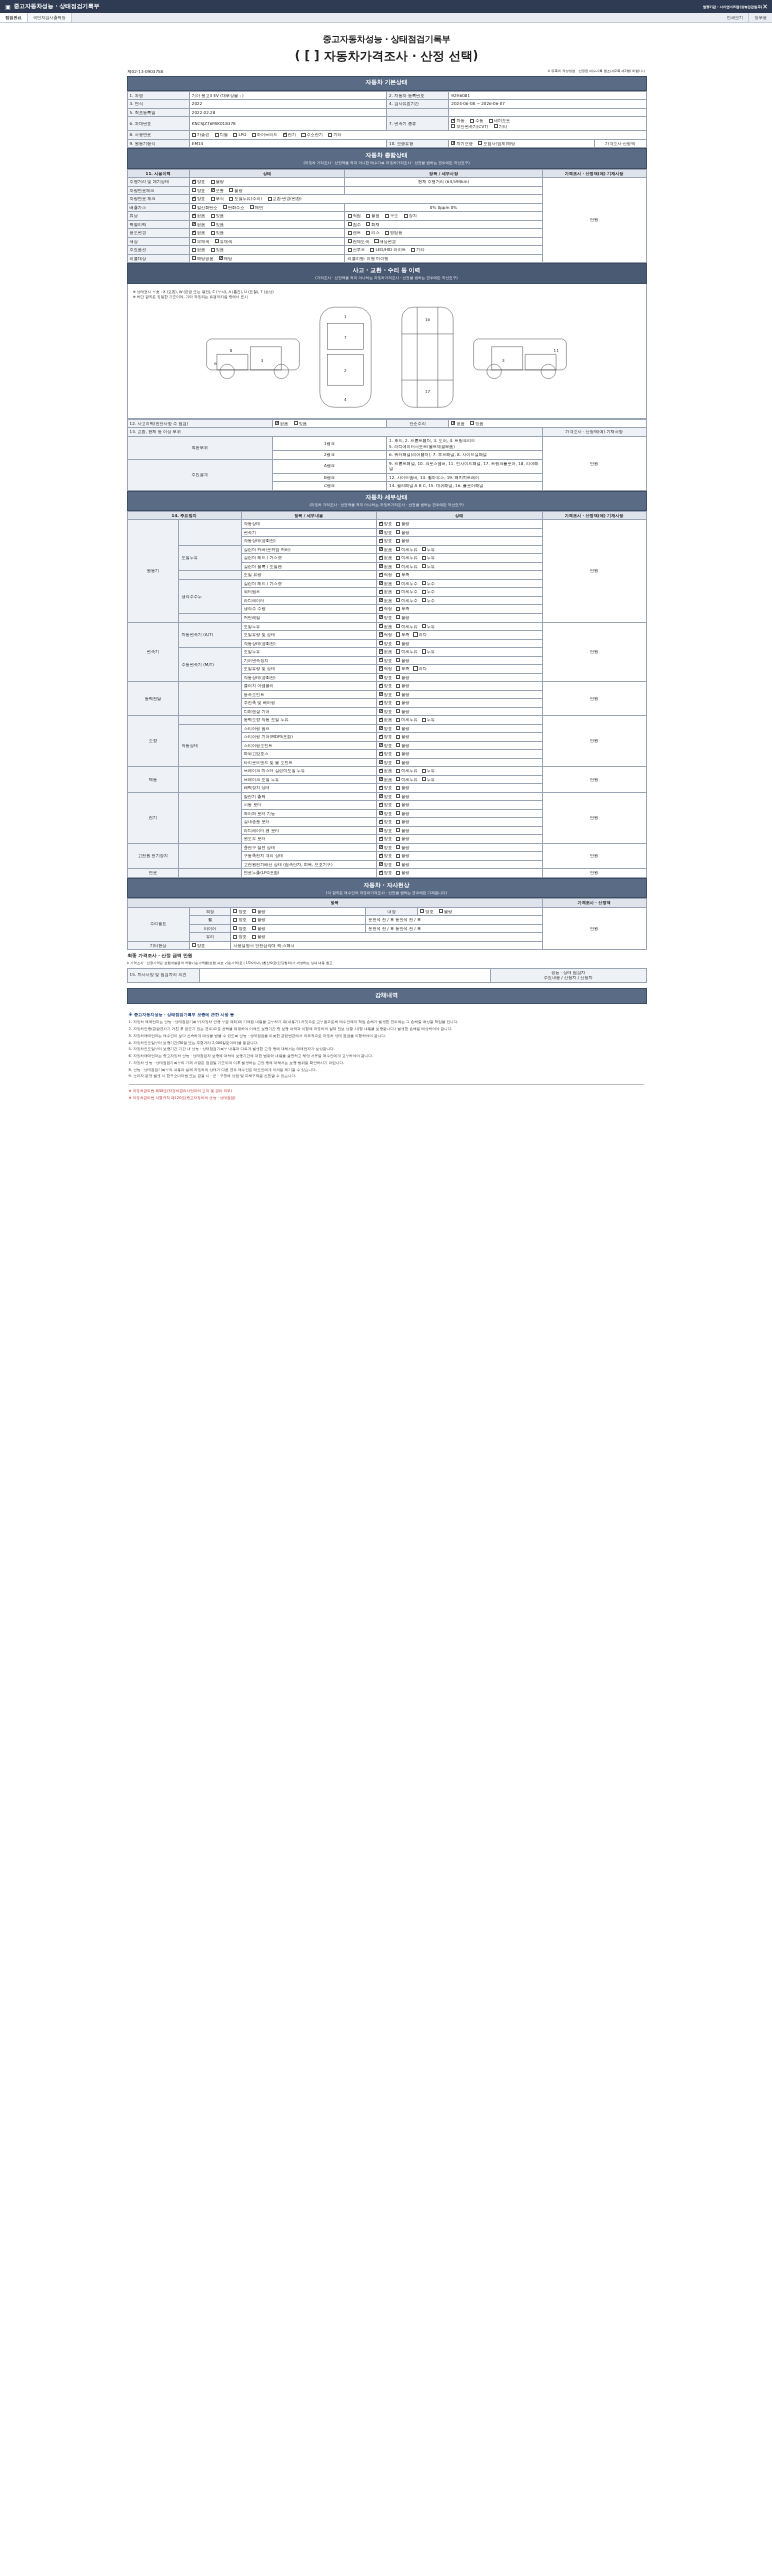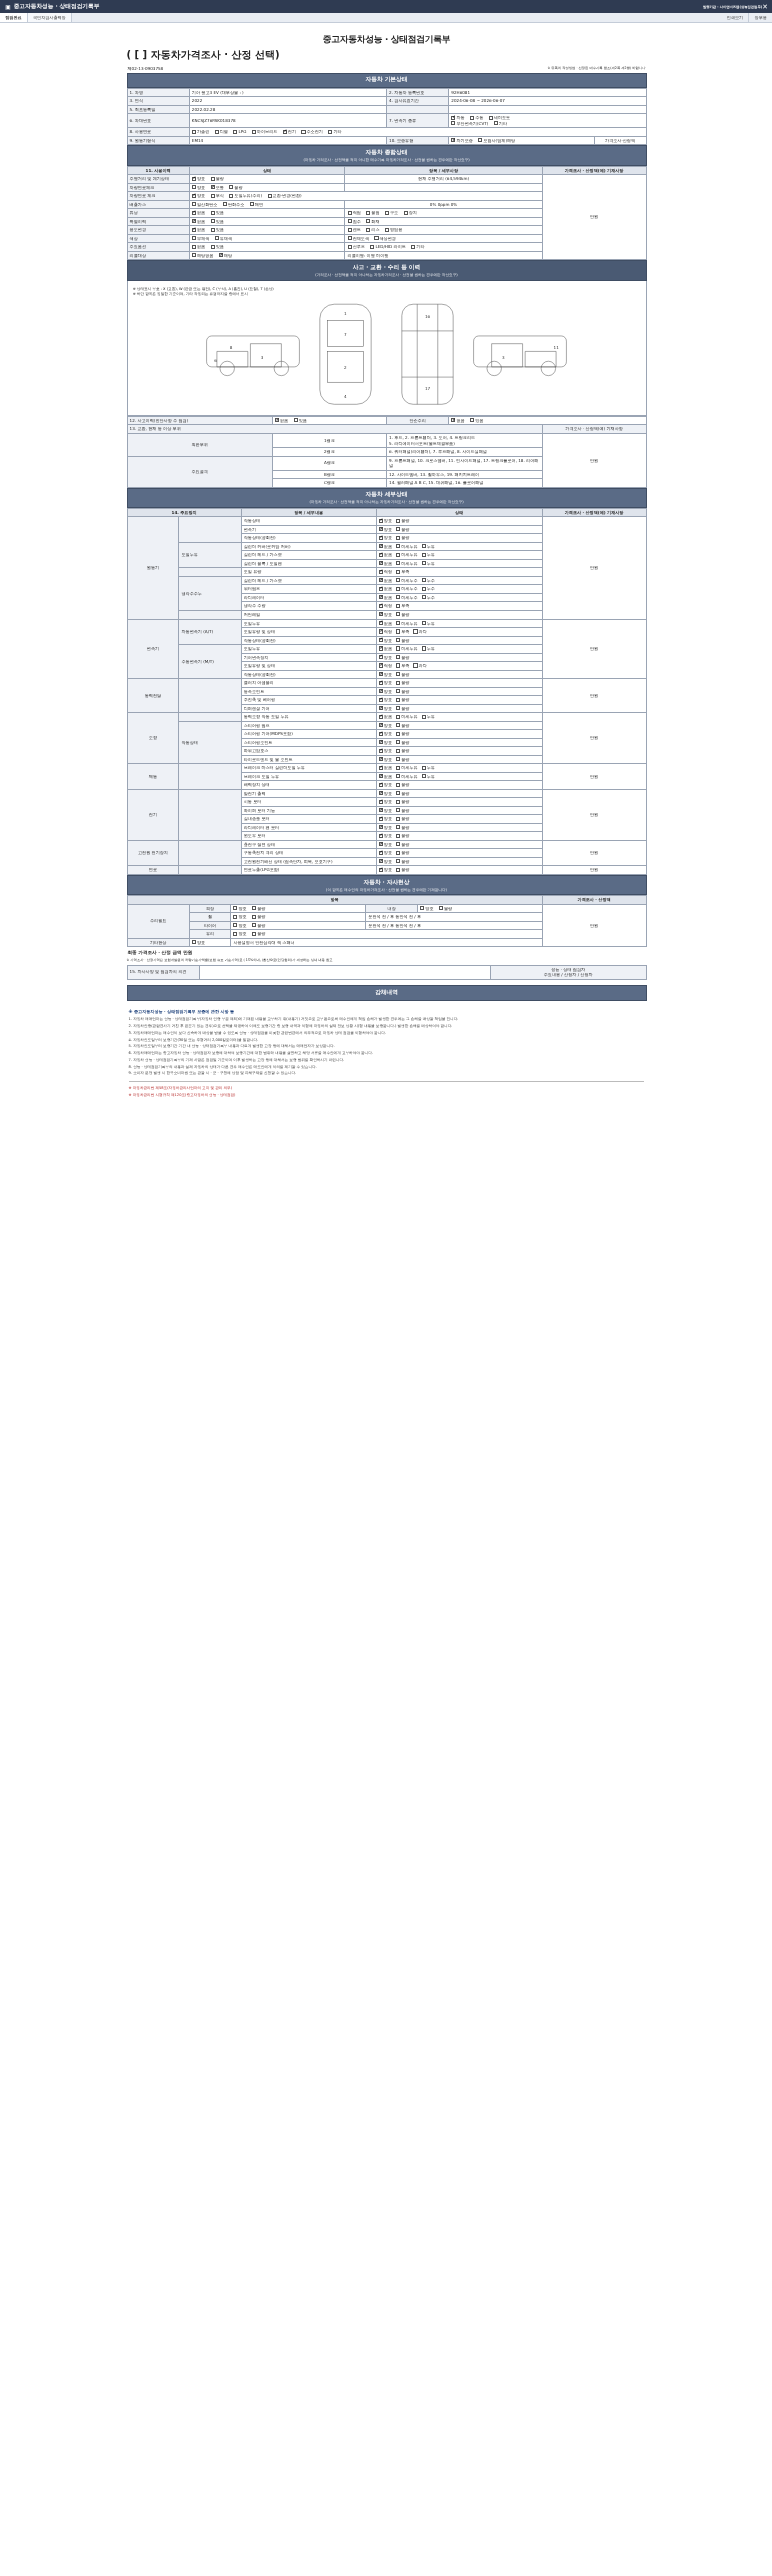--- a/index.html
+++ b/index.html
@@ -28,21 +28,21 @@
     padding:0 5.2px; display:flex; align-items:center;
     border-right:0.5px solid #c4ccd8; color:#333; background:#f6f8fb;
   }
   .tabbar .tab.active { background:#ffffff; font-weight:bold; }
   .tabbar .tb-right { margin-left:auto; display:flex; }
   .tabbar .tb-right .tab { background:#e9edf3; }
   
   .page { width:773px; padding:7.2px 0 20.6px; }
   .doc { width:520px; margin:0 auto; }
   .doc-title { text-align:center; font-size:8.8px; font-weight:bold; letter-spacing:-0.3px; margin:4.1px 0 2.1px; }
-  .doc-sub { font-size:10px; font-weight:bold; margin-bottom:4.1px; }
+  .doc-sub { text-align:center; font-size:12px; font-weight:bold; margin-bottom:4.1px; }
   .doc-meta { display:flex; justify-content:space-between; font-size:4.1px; padding:0 1px 1.5px; }
 
   .band {
     background:#5a6b86; color:#fff; text-align:center;
     padding:2.6px 0 2.6px; border:0.5px solid #3f4d63;
   }
   .band .b-t { font-size:5.7px; font-weight:bold; }
   .band .b-s { font-size:3.6px; font-weight:normal; margin-top:1px; opacity:.92; }
   .band.dark { background:#4a5a73; }
 

